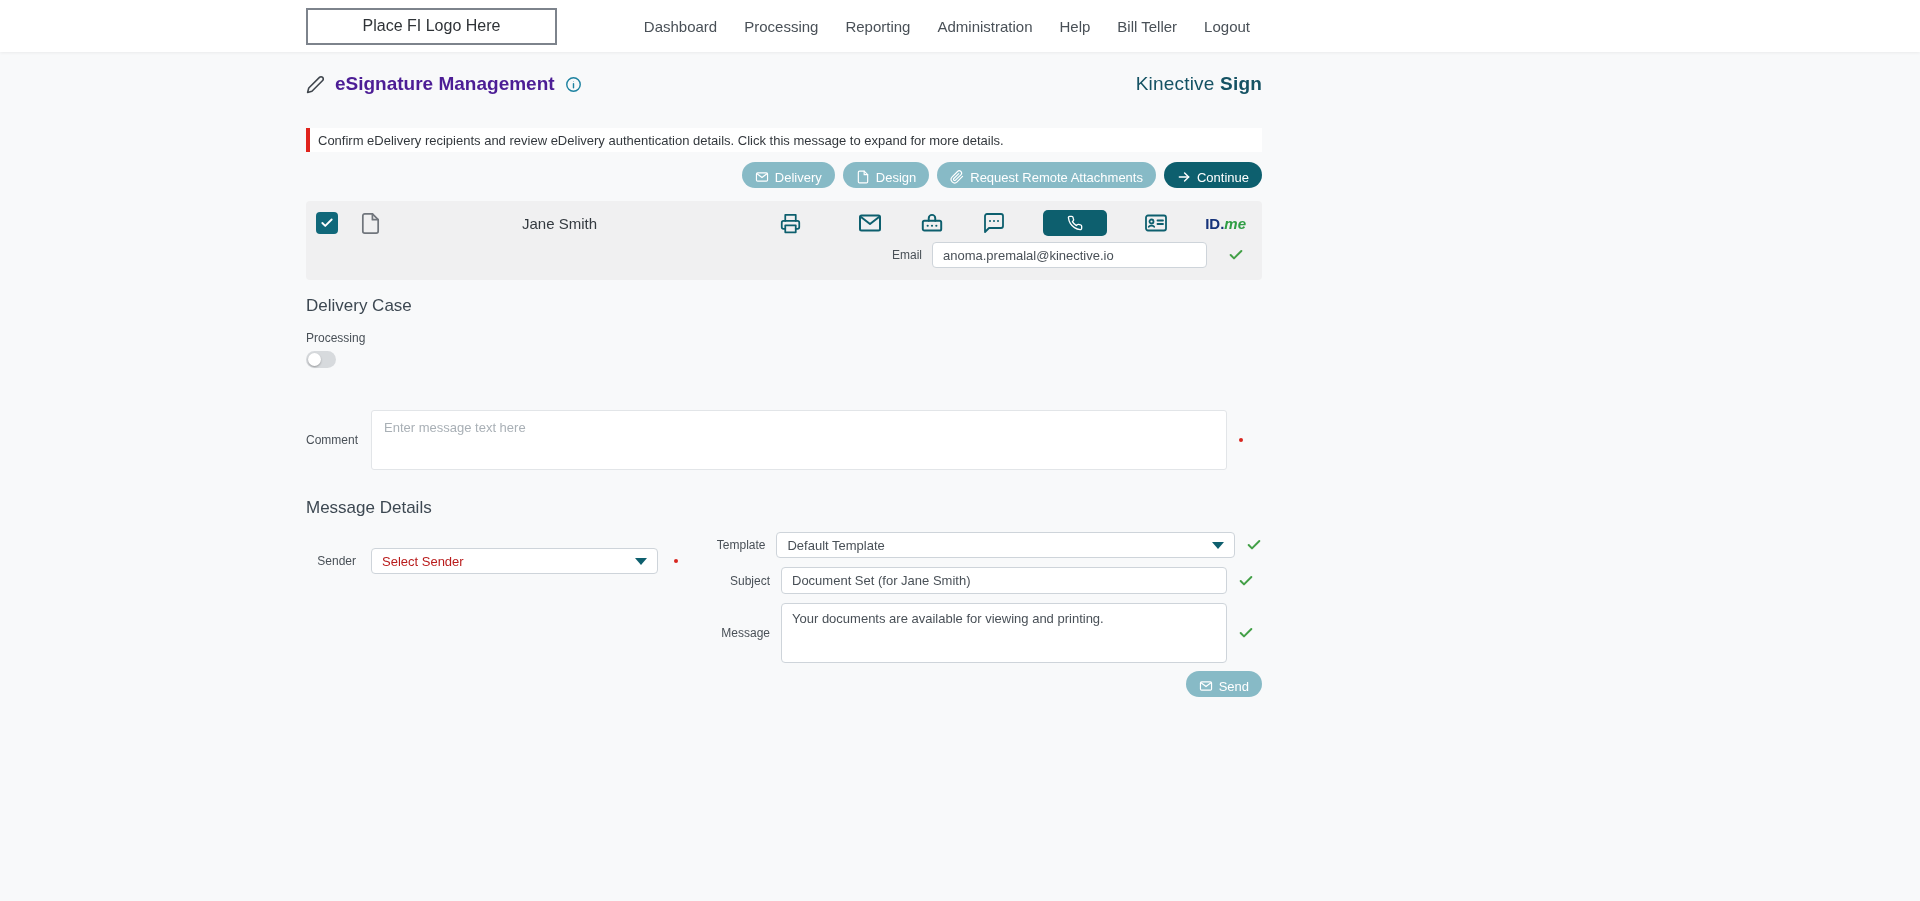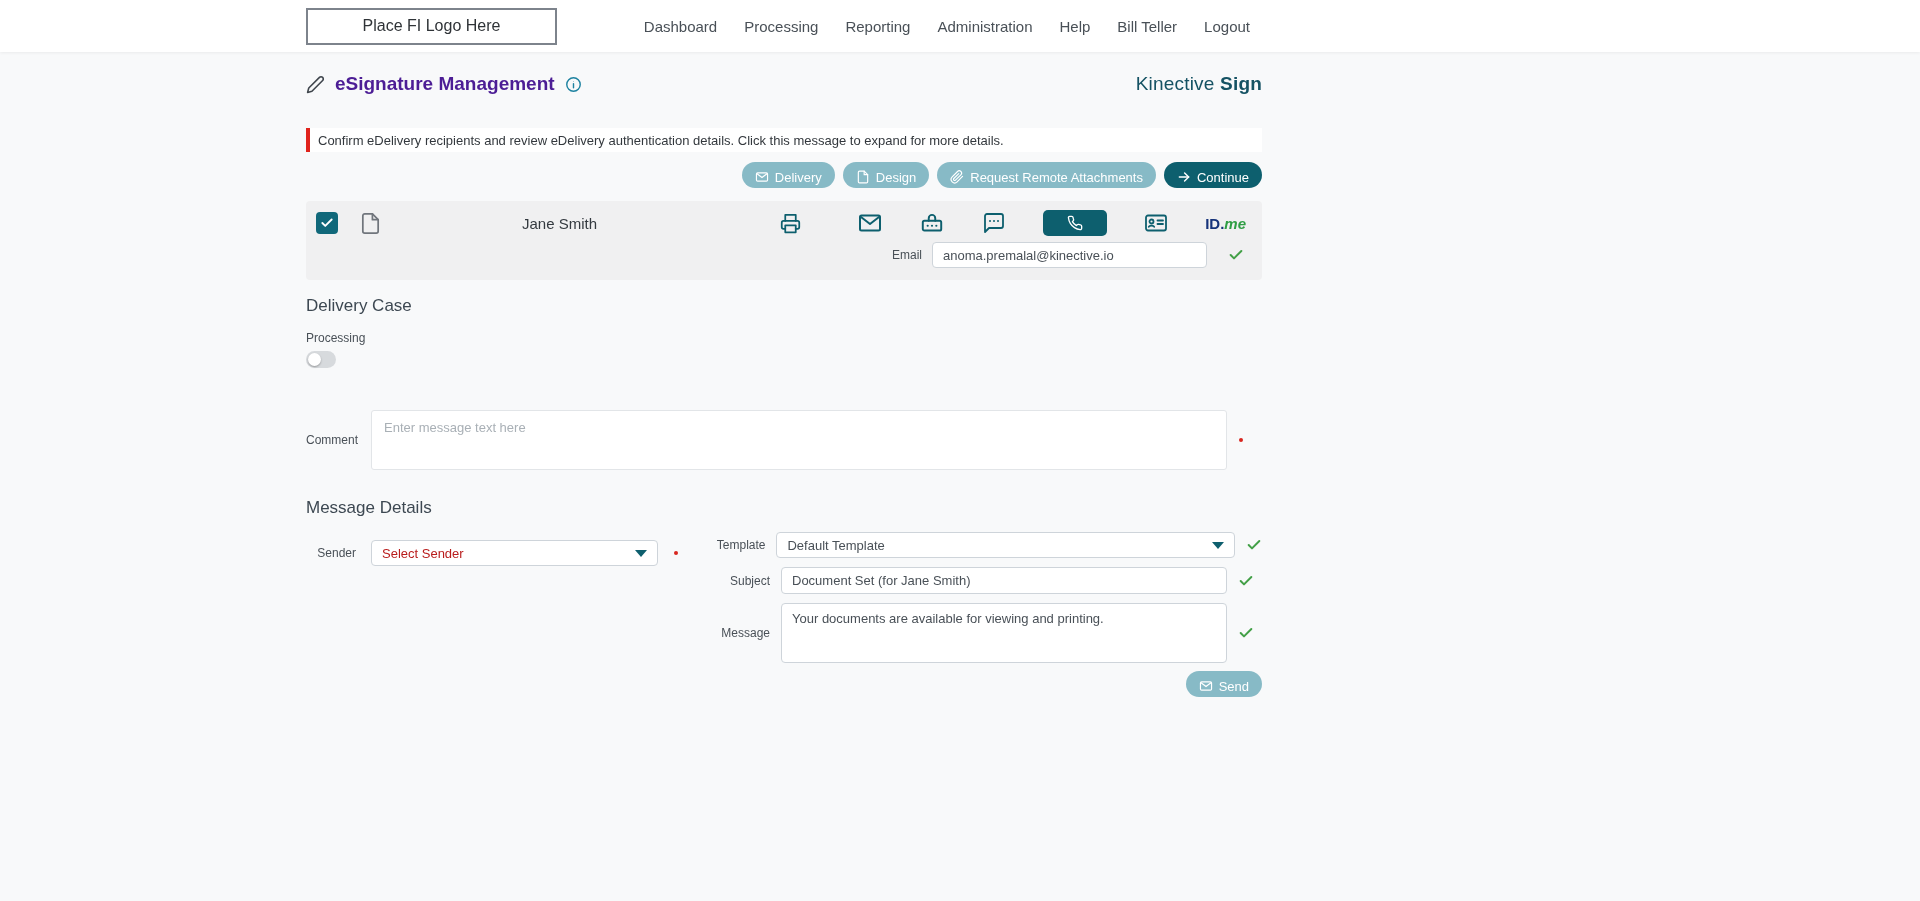--- a/index.html
+++ b/index.html
@@ -61,21 +61,21 @@
   .knob { position:absolute; left:2px; top:2px; width:13px; height:13px; border-radius:50%;
           background:#fff; box-shadow:0 1px 2px rgba(0,0,0,.3); }
   .comment-row { margin-top:42px; display:flex; align-items:center; }
   .clabel { width:50px; text-align:right; font-size:12px; color:#495057; margin-right:15px; }
   .comment-ta { width:856px; height:60px; border:1px solid #e2e5e8; border-radius:3px; background:#fff;
                 font-size:13px; color:#495057; padding:9px 12px; resize:none; font-family:inherit; outline:none; }
   ::placeholder { color:#a9b0b6; opacity:1; }
   .req { width:4px; height:4px; border-radius:50%; background:#d8261e; flex:none; }
   .md-h { margin-top:28px; }
   .md-area { margin-top:14px; position:relative; }
-  .sender-row { position:absolute; left:0; top:8px; display:flex; align-items:center; }
+  .sender-row { position:absolute; left:0; top:16px; display:flex; align-items:center; }
   .select { height:26px; border:1px solid #ced4da; border-radius:4px; background:#fff; display:flex;
             align-items:center; justify-content:space-between; padding:0 10px; font-size:13px; cursor:pointer; }
   .select .ph  { color:#b91c1c; }
   .select .val { color:#495057; }
   .caret { width:0; height:0; border-left:6px solid transparent; border-right:6px solid transparent;
            border-top:7px solid #0e5f6e; }
   .sender-sel { width:287px; margin-right:16px; }
   .right-rows { margin-left:404px; display:flex; flex-direction:column; gap:9px; }
   .rrow { display:flex; align-items:center; }
   .rlabel { width:60px; text-align:right; font-size:12px; color:#495057; margin-right:11px; }

